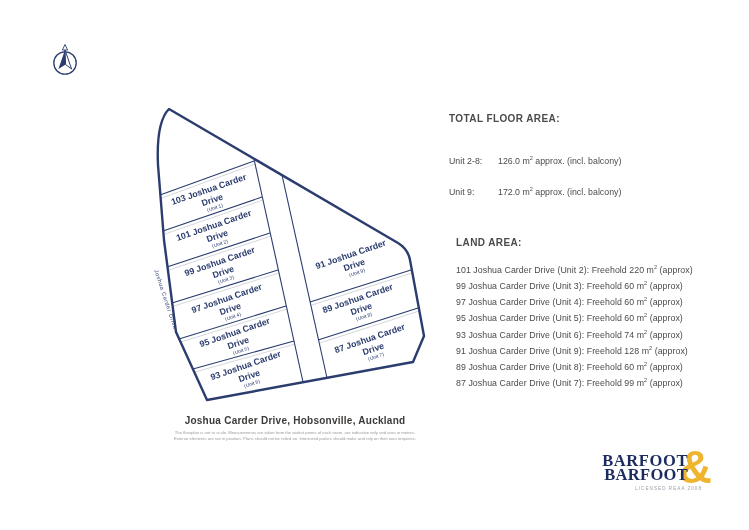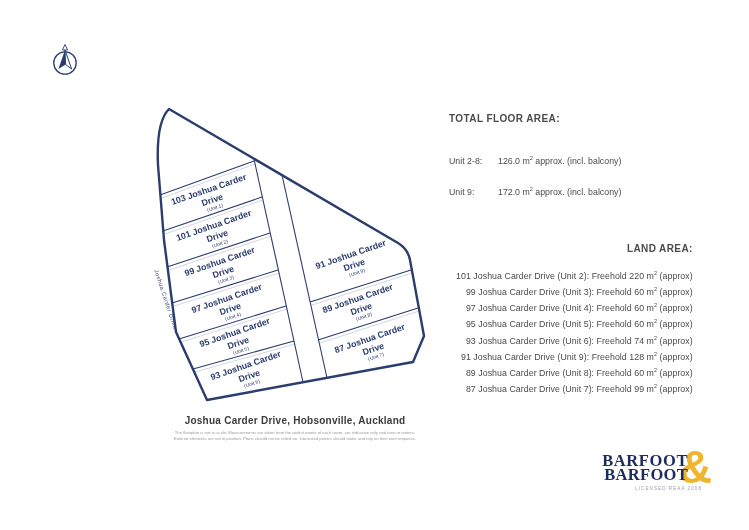--- a/index.html
+++ b/index.html
@@ -11,21 +11,21 @@
   .l2{font-size:8.8px;}
   .l3{font-size:5px;font-weight:normal;}
   .road-text{fill:#2b3c6e;font-size:5.6px;letter-spacing:.6px;font-weight:normal;}
   .sec{position:absolute;color:#4d4b49;}
   .sec-heading{font-size:10px;font-weight:bold;letter-spacing:.4px;color:#4d4b49;}
   .floor-area{left:449px;top:113px;}
   .fa-rows{margin-top:14px;}
   .fa-row{font-size:8.8px;line-height:15px;white-space:nowrap;}
   .fa-label{display:inline-block;width:49px;margin-top:16px;}
   sup{font-size:5.5px;}
-  .land-area{left:456px;top:243px;text-align:right;}
+  .land-area{left:456px;top:237px;}
   .la-rows{margin-top:13px;}
   .la-row{font-size:8.8px;line-height:13.2px;white-space:nowrap;letter-spacing:.05px;}
   .caption{position:absolute;left:128px;top:415px;width:334px;text-align:center;}
   .caption-title{font-size:10px;font-weight:bold;color:#3d3b39;letter-spacing:.25px;}
   .caption-disclaimer{margin-top:4px;font-size:4.2px;line-height:6px;color:#9b9b9b;}
   .logo{position:absolute;right:37px;top:450px;width:136px;height:50px;}
   .logo .amp{position:absolute;right:0;top:-6px;font-size:46px;line-height:46px;
              font-weight:bold;color:#efb52e;z-index:0;}
   .logo .words{position:absolute;right:24px;top:4px;text-align:right;color:#1b2b5e;
                font-weight:bold;z-index:1;font-family:Liberation Serif, serif;}

